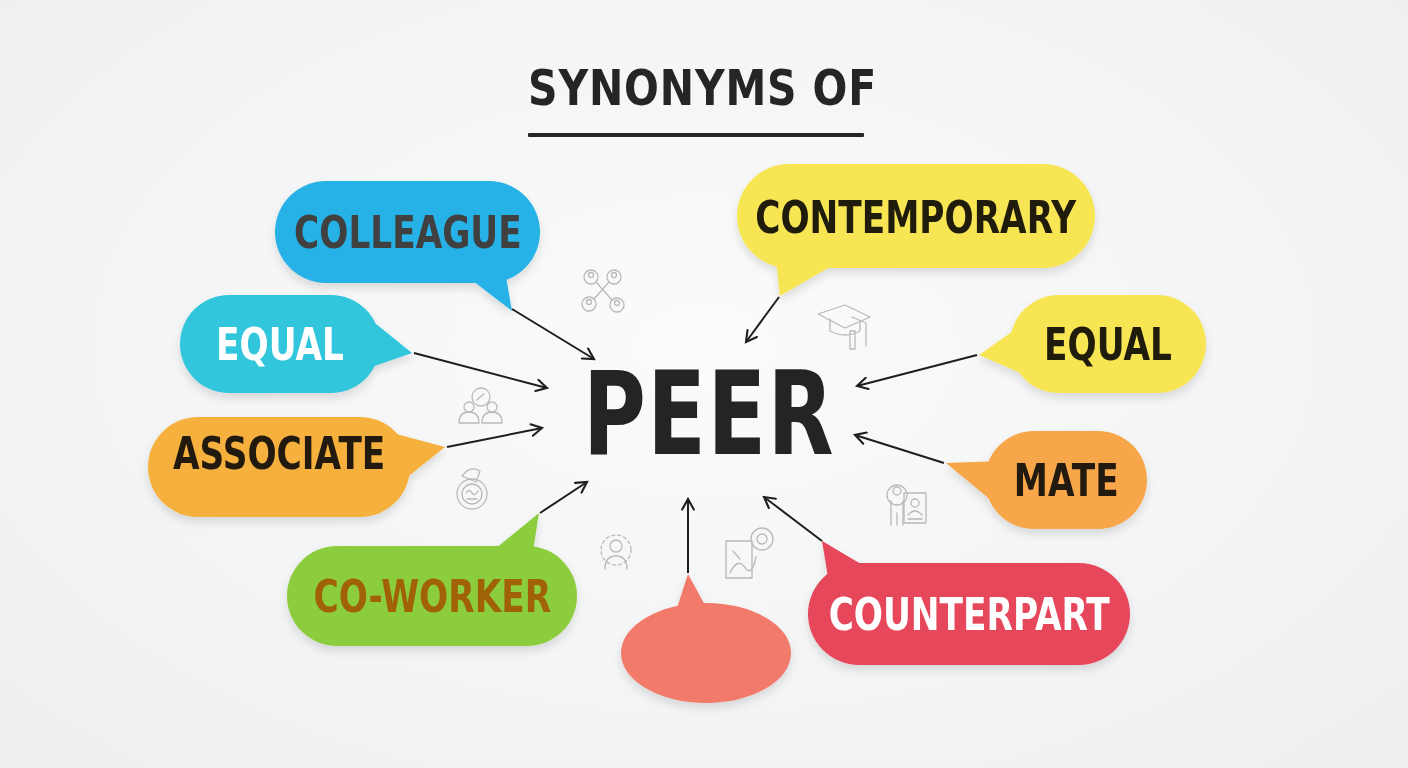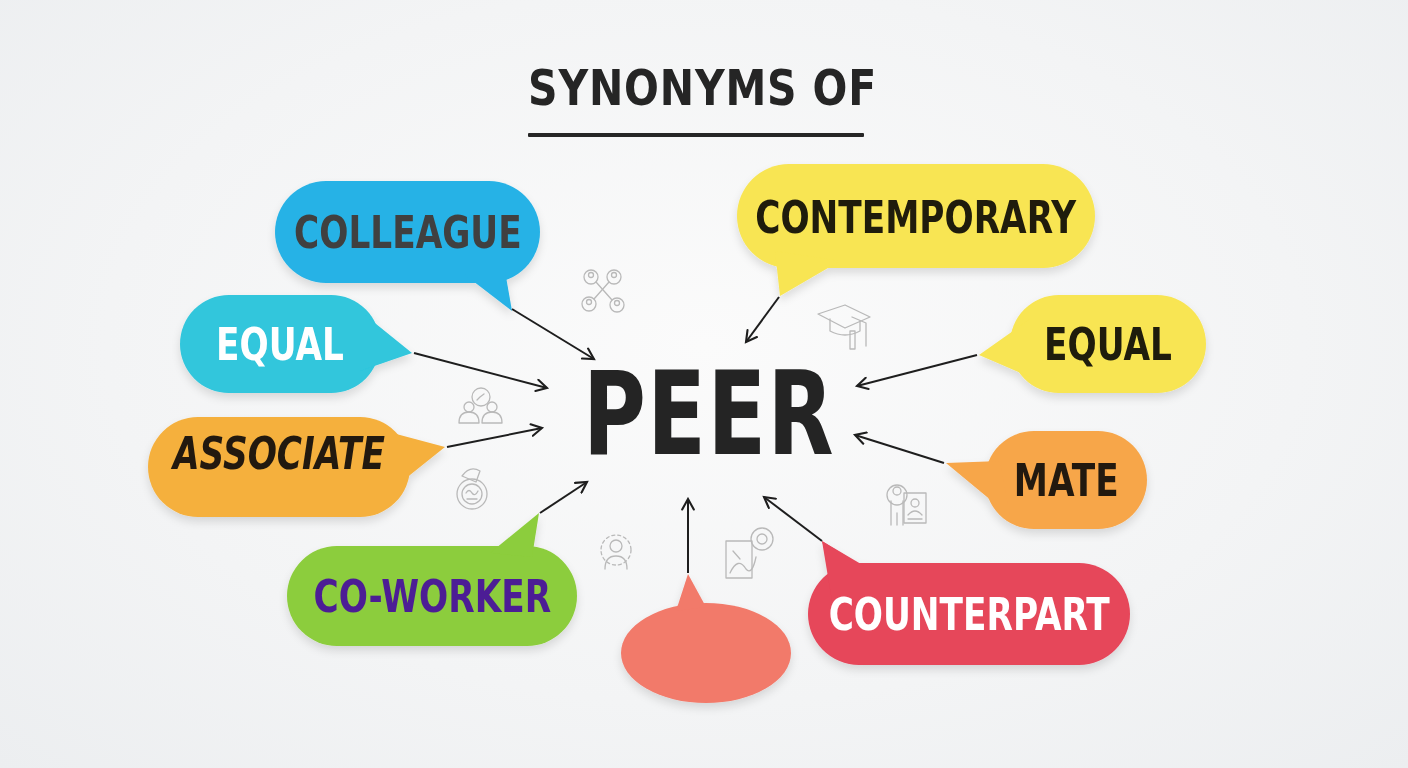--- a/index.html
+++ b/index.html
@@ -175,24 +175,24 @@
       </g>
     </g>
   </svg>
 
   <div class="bubble-label" style="left:275px;top:180px;width:265px;height:102px;font-size:44px;color:#404040;">
     <span>COLLEAGUE</span>
   </div>
   <div class="bubble-label" style="left:180px;top:294px;width:200px;height:98px;font-size:44px;color:#ffffff;">
     <span>EQUAL</span>
   </div>
-  <div class="bubble-label" style="left:148px;top:416px;width:262px;height:73px;font-size:44px;color:#22190f;font-style:italic;">
+  <div class="bubble-label" style="left:148px;top:416px;width:262px;height:73px;font-size:44px;color:#22190f;">
     <span>ASSOCIATE</span>
   </div>
-  <div class="bubble-label" style="left:287px;top:545px;width:290px;height:100px;font-size:44px;color:#4c1d95;">
+  <div class="bubble-label" style="left:287px;top:545px;width:290px;height:100px;font-size:44px;color:#a16207;">
     <span>CO-WORKER</span>
   </div>
   <div class="bubble-label" style="left:808px;top:562px;width:322px;height:102px;font-size:44px;color:#ffffff;">
     <span>COUNTERPART</span>
   </div>
   <div class="bubble-label" style="left:985px;top:430px;width:162px;height:98px;font-size:44px;color:#22190f;">
     <span>MATE</span>
   </div>
   <div class="bubble-label" style="left:1010px;top:294px;width:196px;height:98px;font-size:44px;color:#1f1c0c;">
     <span>EQUAL</span>

